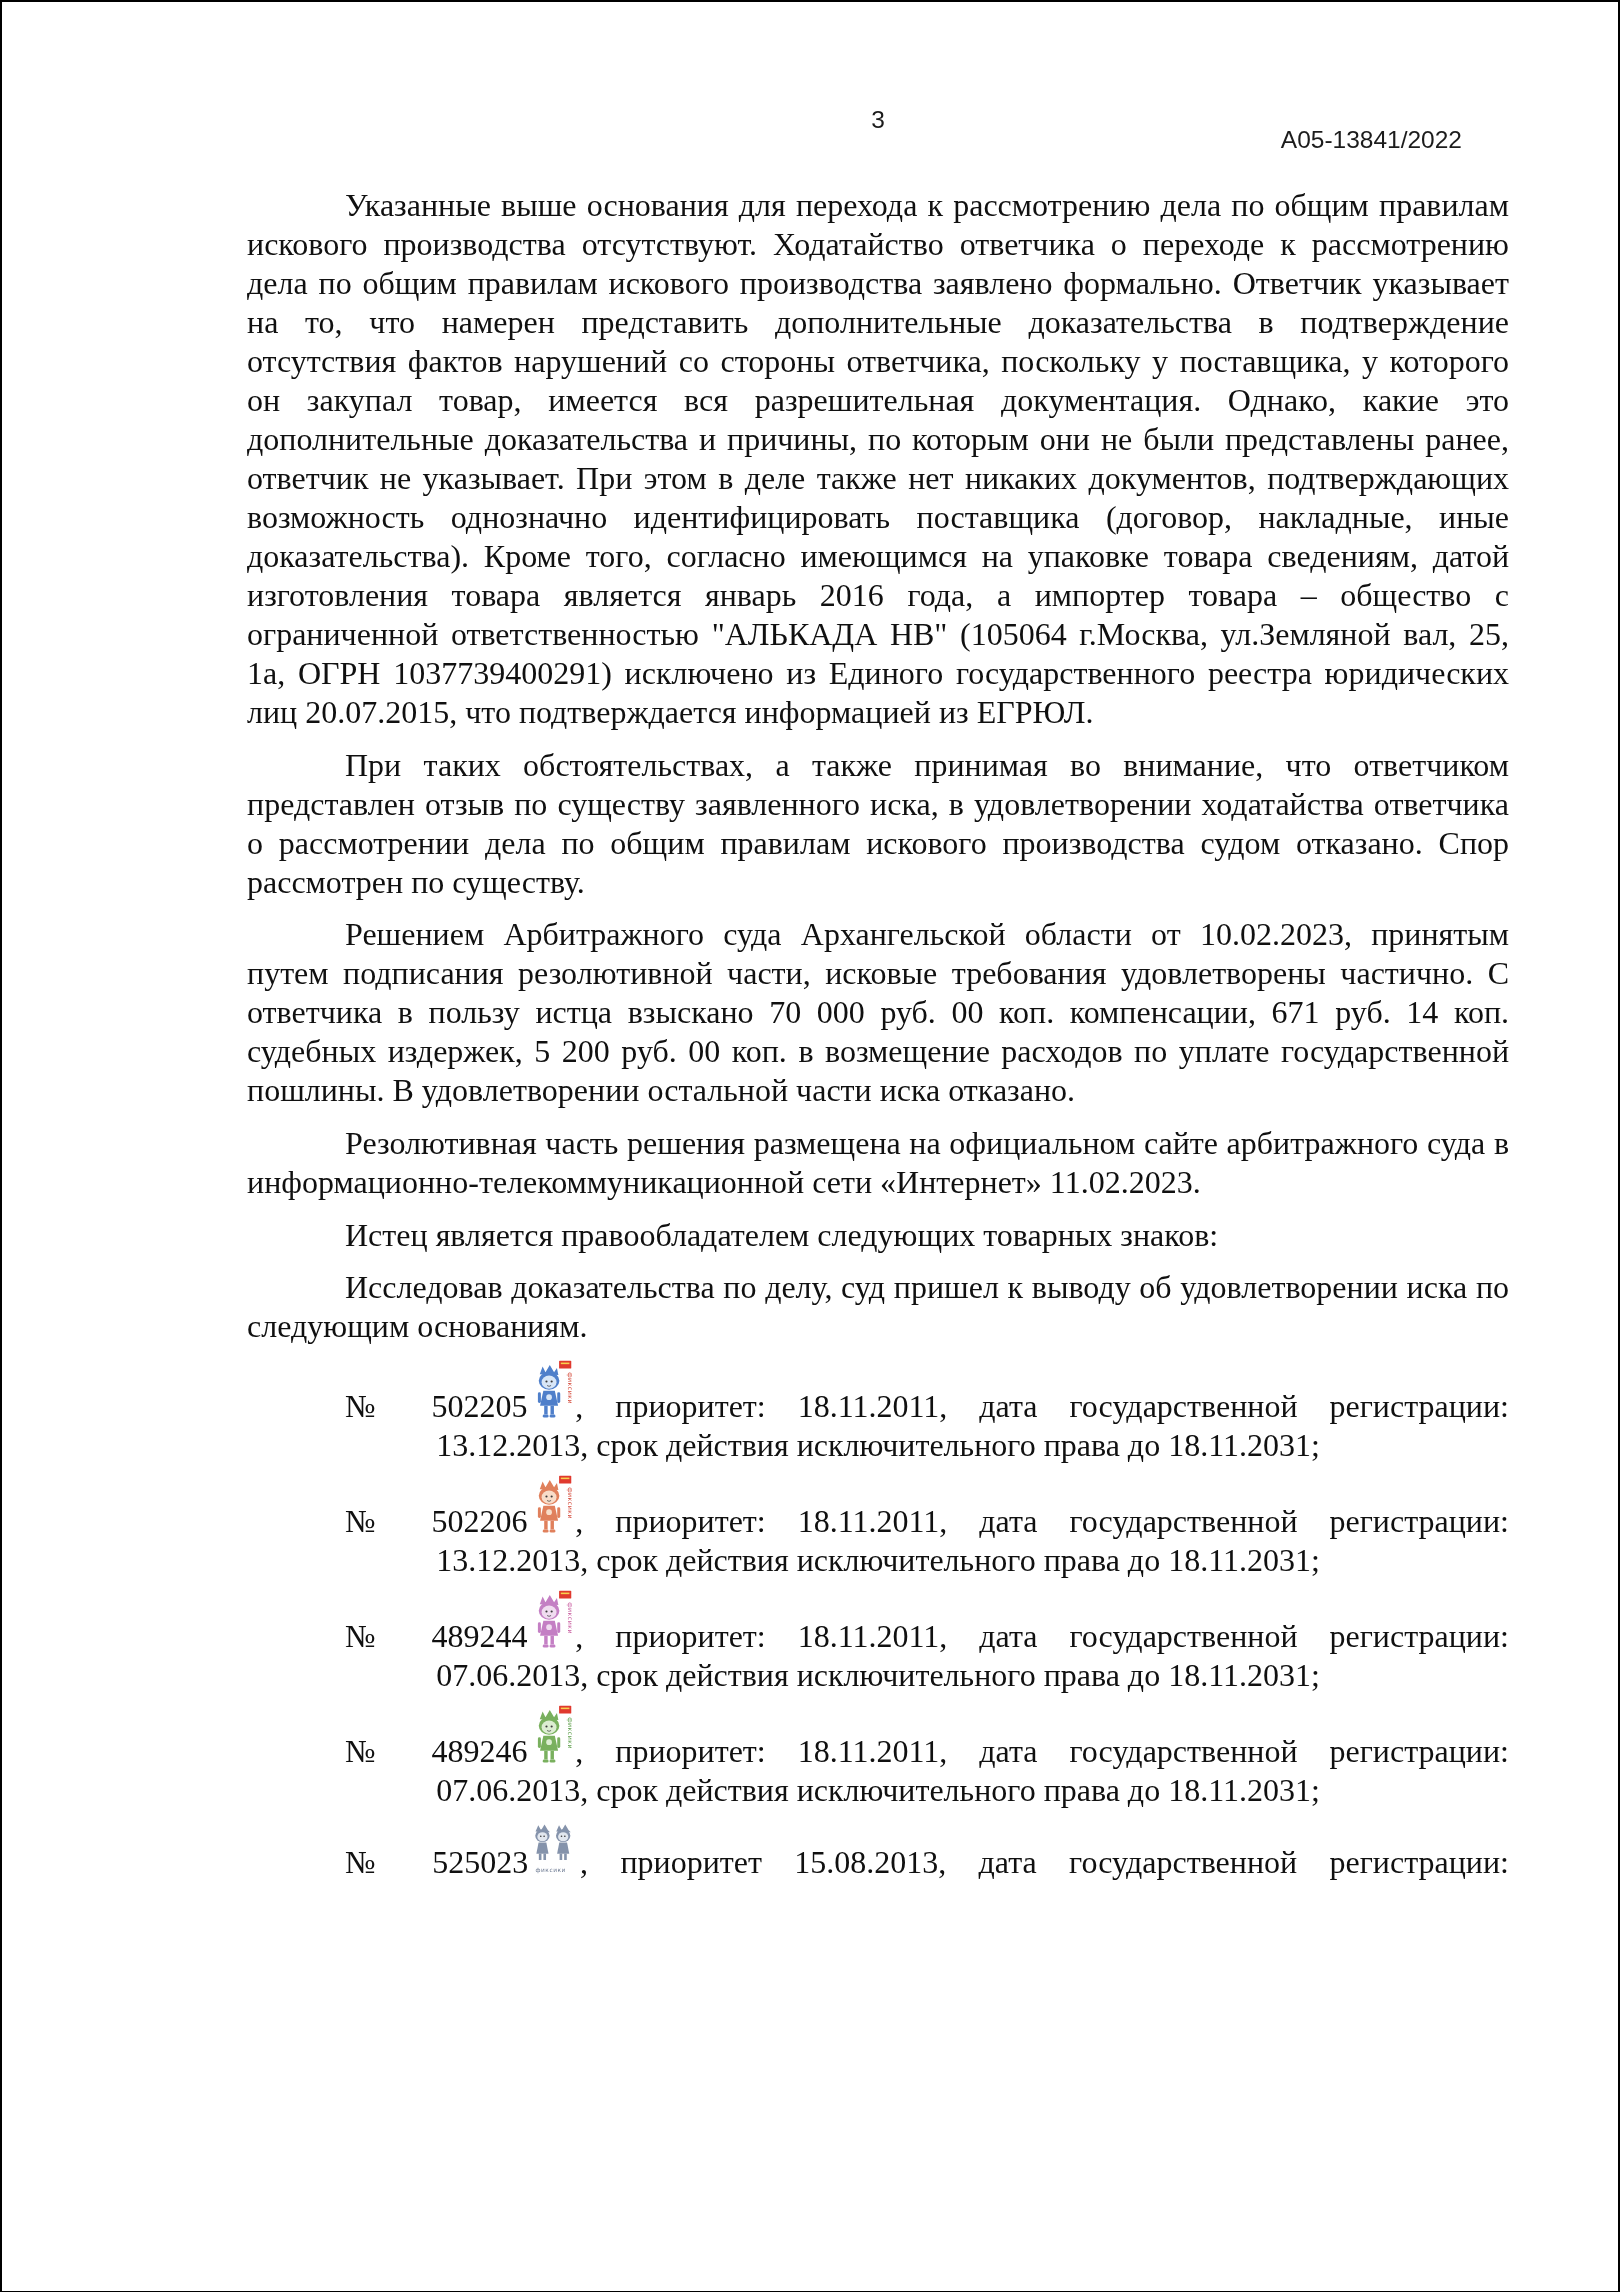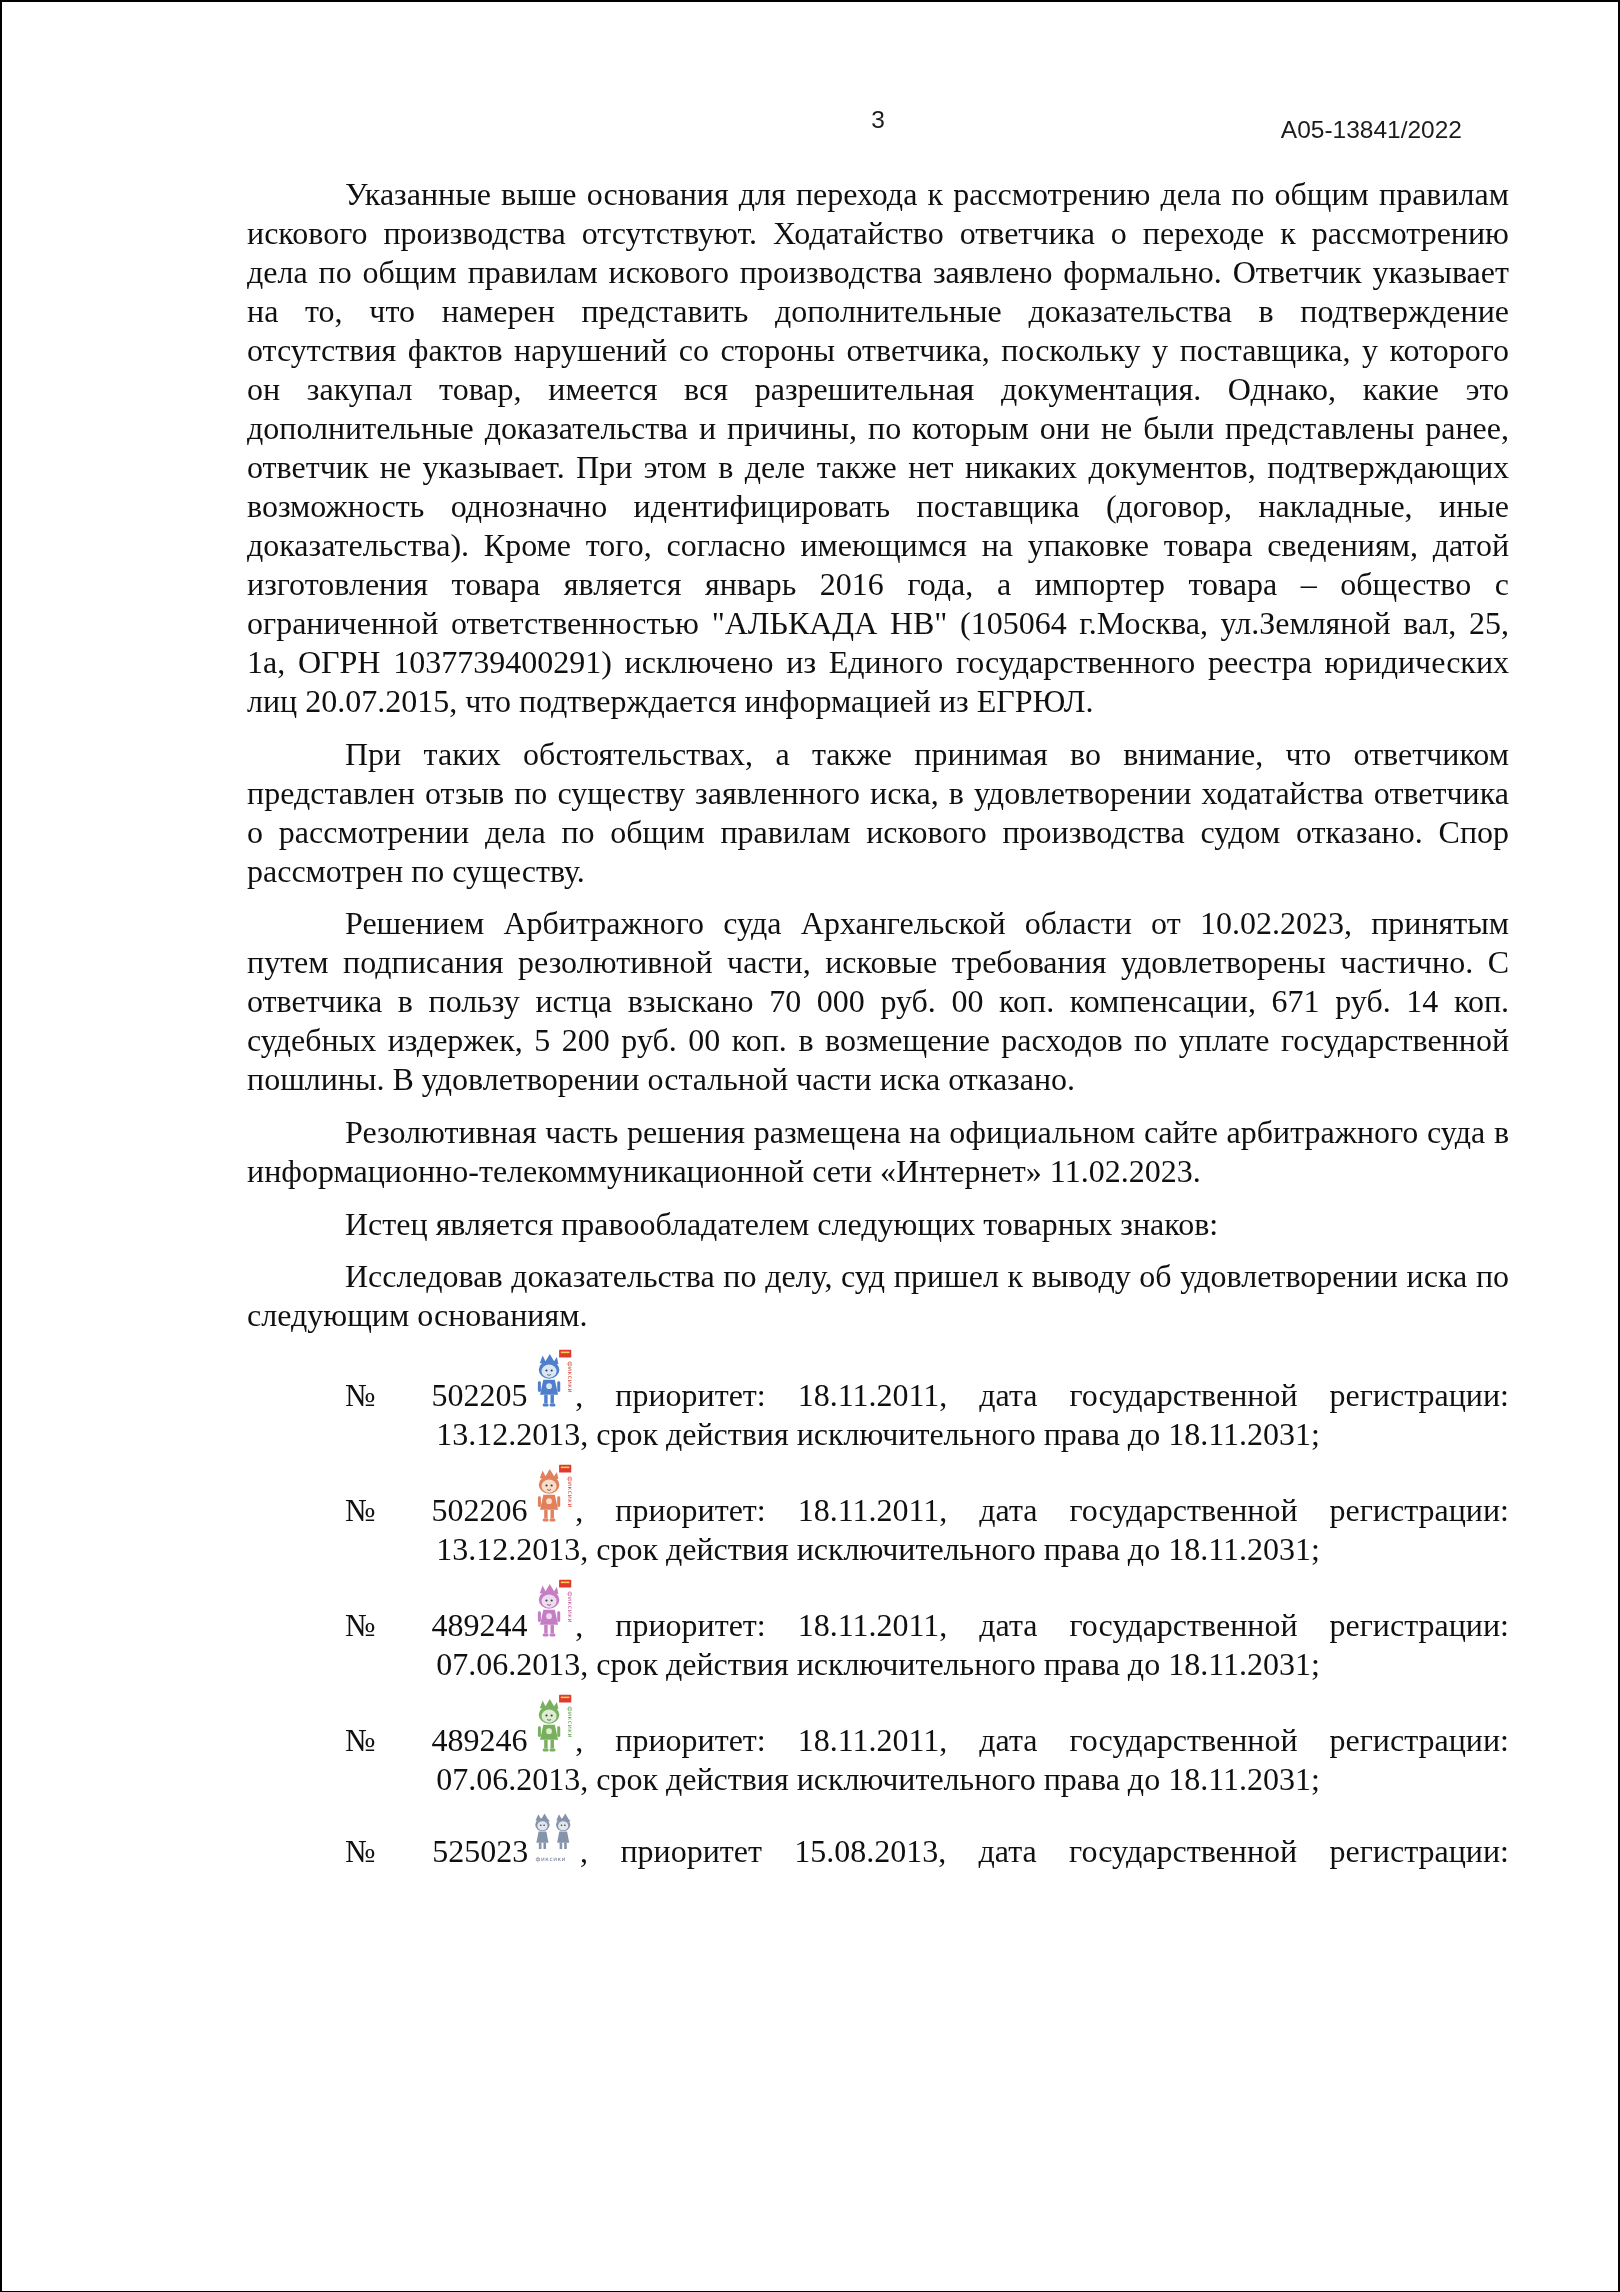--- a/index.html
+++ b/index.html
@@ -13,23 +13,23 @@
     font-family:"Liberation Serif", serif;
     color:#101010;
     overflow:hidden;
   }
   .page-header {
     position:absolute; top:104px; left:245px; width:1262px;
     font-family:"Liberation Sans", sans-serif;
     font-size:24.5px; color:#1c1c1c;
   }
   .page-number { display:block; text-align:center; }
-  .case-number { position:absolute; top:10px; right:47px; white-space:nowrap;margin-left:40px; }
+  .case-number { position:absolute; top:20px; right:47px; white-space:nowrap;margin-left:40px; }
   .content {
-    position:absolute; top:173px; left:245px; width:1262px;
+    position:absolute; top:184px; left:245px; width:1262px;
     font-size:32px; line-height:39px;
     text-align:justify;
   }
   .para { margin:0 0 13.7px 0; text-indent:98px; }
   .tm-item { margin:0 0 9.8px 0; }
   .tm-line1 {
     display:block;
     text-indent:98px;
     text-align:justify;
     text-align-last:justify;

